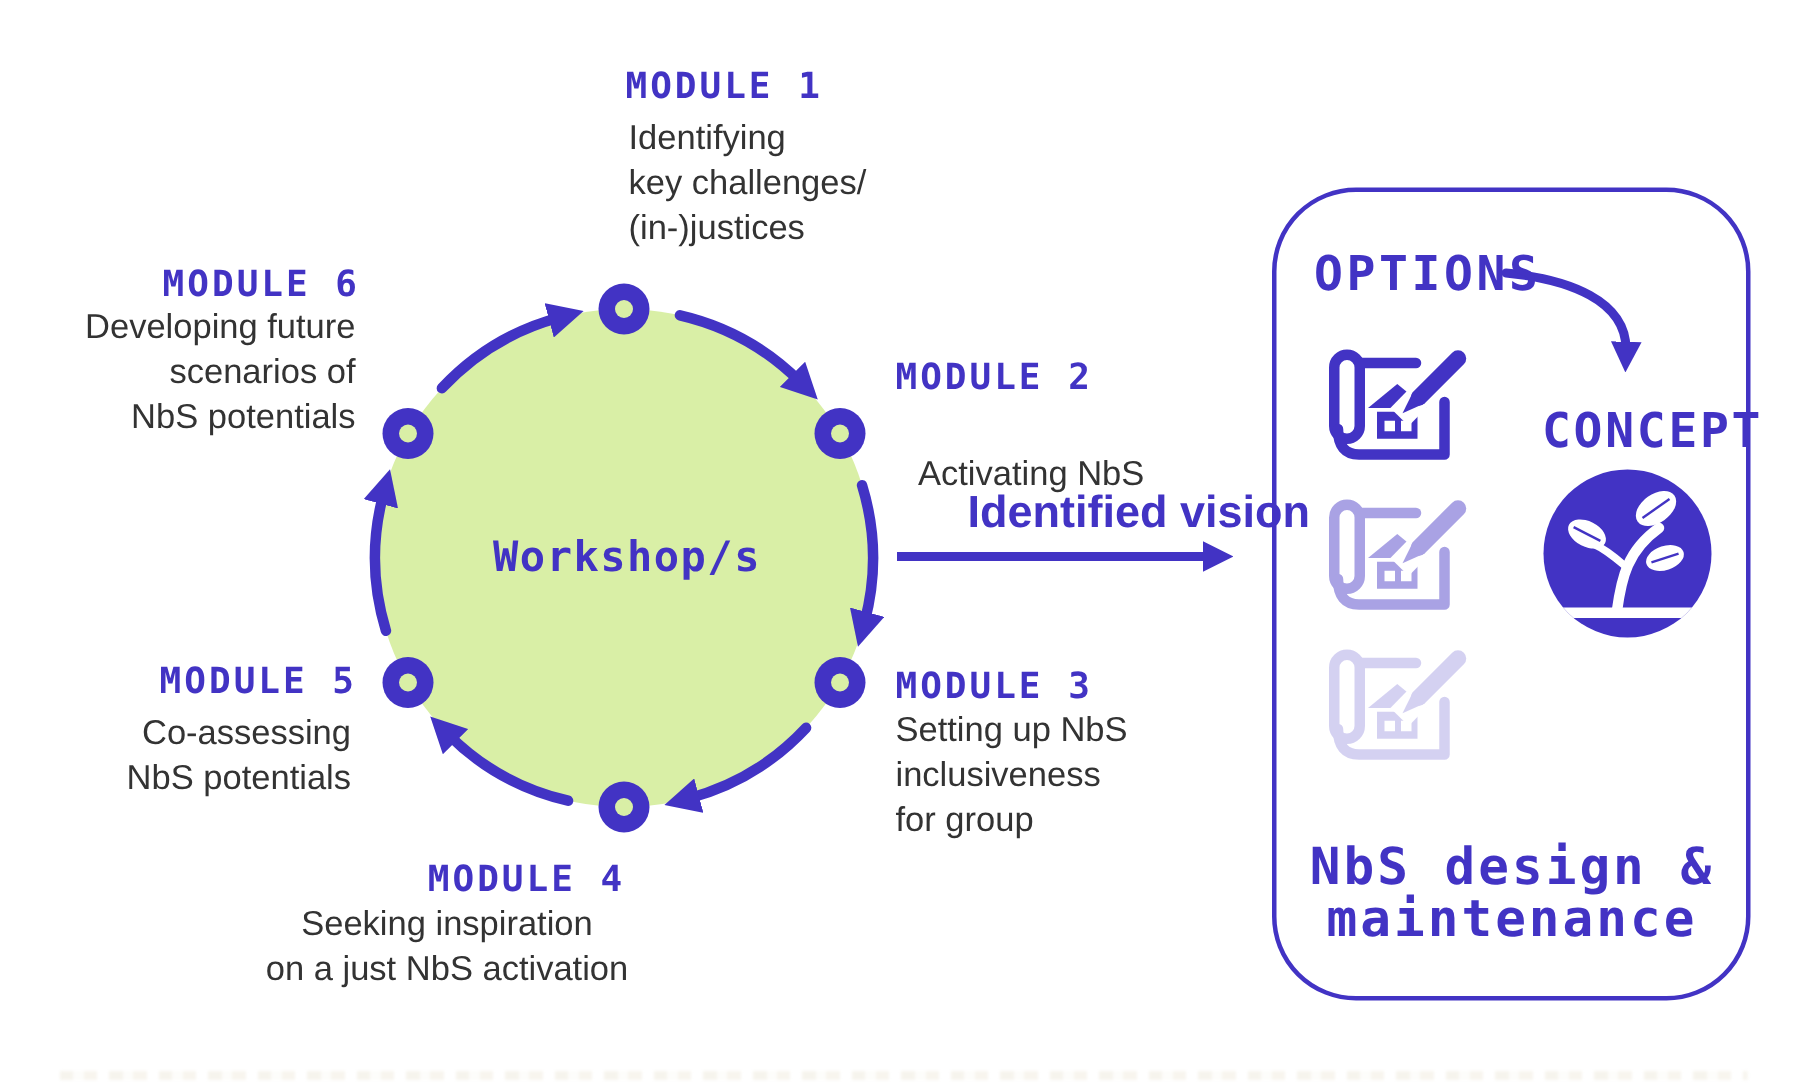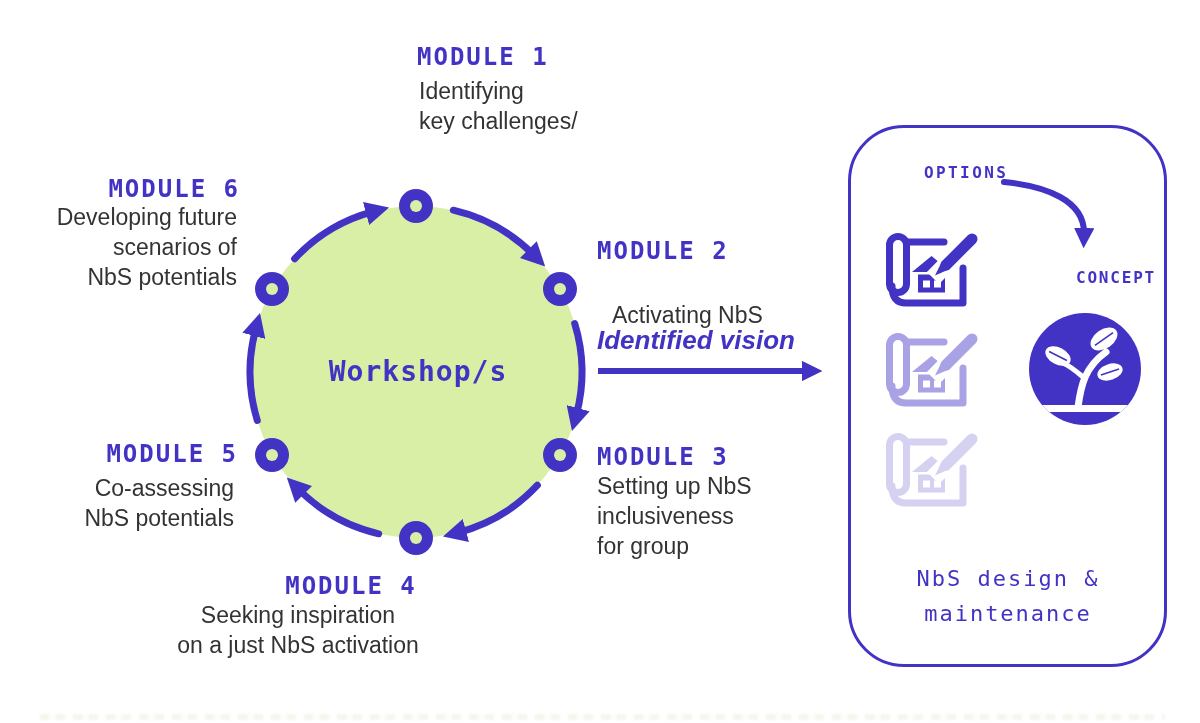--- a/index.html
+++ b/index.html
@@ -32,34 +32,35 @@
   }
   .align-right{text-align:right;}
   .align-center{text-align:center;}
 
   .center-label{
     font-family:"DejaVu Sans Mono",monospace;font-weight:bold;
     font-size:28px;letter-spacing:1px;color:var(--accent);white-space:nowrap;
     transform:translate(-50%,-50%);
   }
   .vision-label{
-    font-style:italic;font-weight:600;font-size:26px;color:var(--accent);
+    font-weight:600;font-size:30px;color:var(--accent);
     white-space:nowrap;
+    margin-left:48px;
   }
   .panel-box{
     left:848px;top:125px;width:313px;height:536px;
     border:3px solid var(--accent);border-radius:56px;background:#ffffff;
   }
   .panel-title{
     font-family:"DejaVu Sans Mono",monospace;font-weight:bold;
-    font-size:16px;letter-spacing:2.4px;color:var(--accent);white-space:nowrap;margin-left:48px;
+    font-size:32px;letter-spacing:2.4px;color:var(--accent);white-space:nowrap;
   }
   .panel-footer{
-    font-family:"DejaVu Sans Mono",monospace;font-weight:normal;
-    font-size:22px;line-height:35px;letter-spacing:2px;color:var(--accent);
+    font-family:"DejaVu Sans Mono",monospace;font-weight:bold;
+    font-size:34px;line-height:35px;letter-spacing:2px;color:var(--accent);
     white-space:nowrap;text-align:center;transform:translateX(-50%);
   }
   .icon-mid{opacity:.45;}
   .icon-faint{opacity:.22;}
   .caption-fragment{
     left:40px;top:714px;width:1125px;height:6px;opacity:.45;filter:blur(1px);
     background:repeating-linear-gradient(90deg,#ece7d8 0 9px,#fbfaf5 9px 16px,#efe9da 16px 25px,#ffffff 25px 33px);
   }
 </style>
 </head>
@@ -185,20 +186,21 @@
     </g>
   </g>
 </svg>
 
 <div class="abs center-label" style="left:418px;top:371px;">Workshop/s</div>
 
 <div class="abs mod-title" style="left:417px;top:44px;">MODULE 1</div>
 <div class="abs mod-desc" style="left:419px;top:76px;">
   <div>Identifying</div>
   <div>key challenges/</div>
+  <div>(in-)justices</div>
 </div>
 
 <div class="abs mod-title" style="left:597px;top:238px;">MODULE 2</div>
 <div class="abs mod-desc" style="left:612px;top:264px;margin-top:36px;">
   <div>Activating NbS</div>
 </div>
 
 <div class="abs vision-label" style="left:597px;top:325px;">Identified vision</div>
 
 <div class="abs mod-title" style="left:597px;top:444px;">MODULE 3</div>

